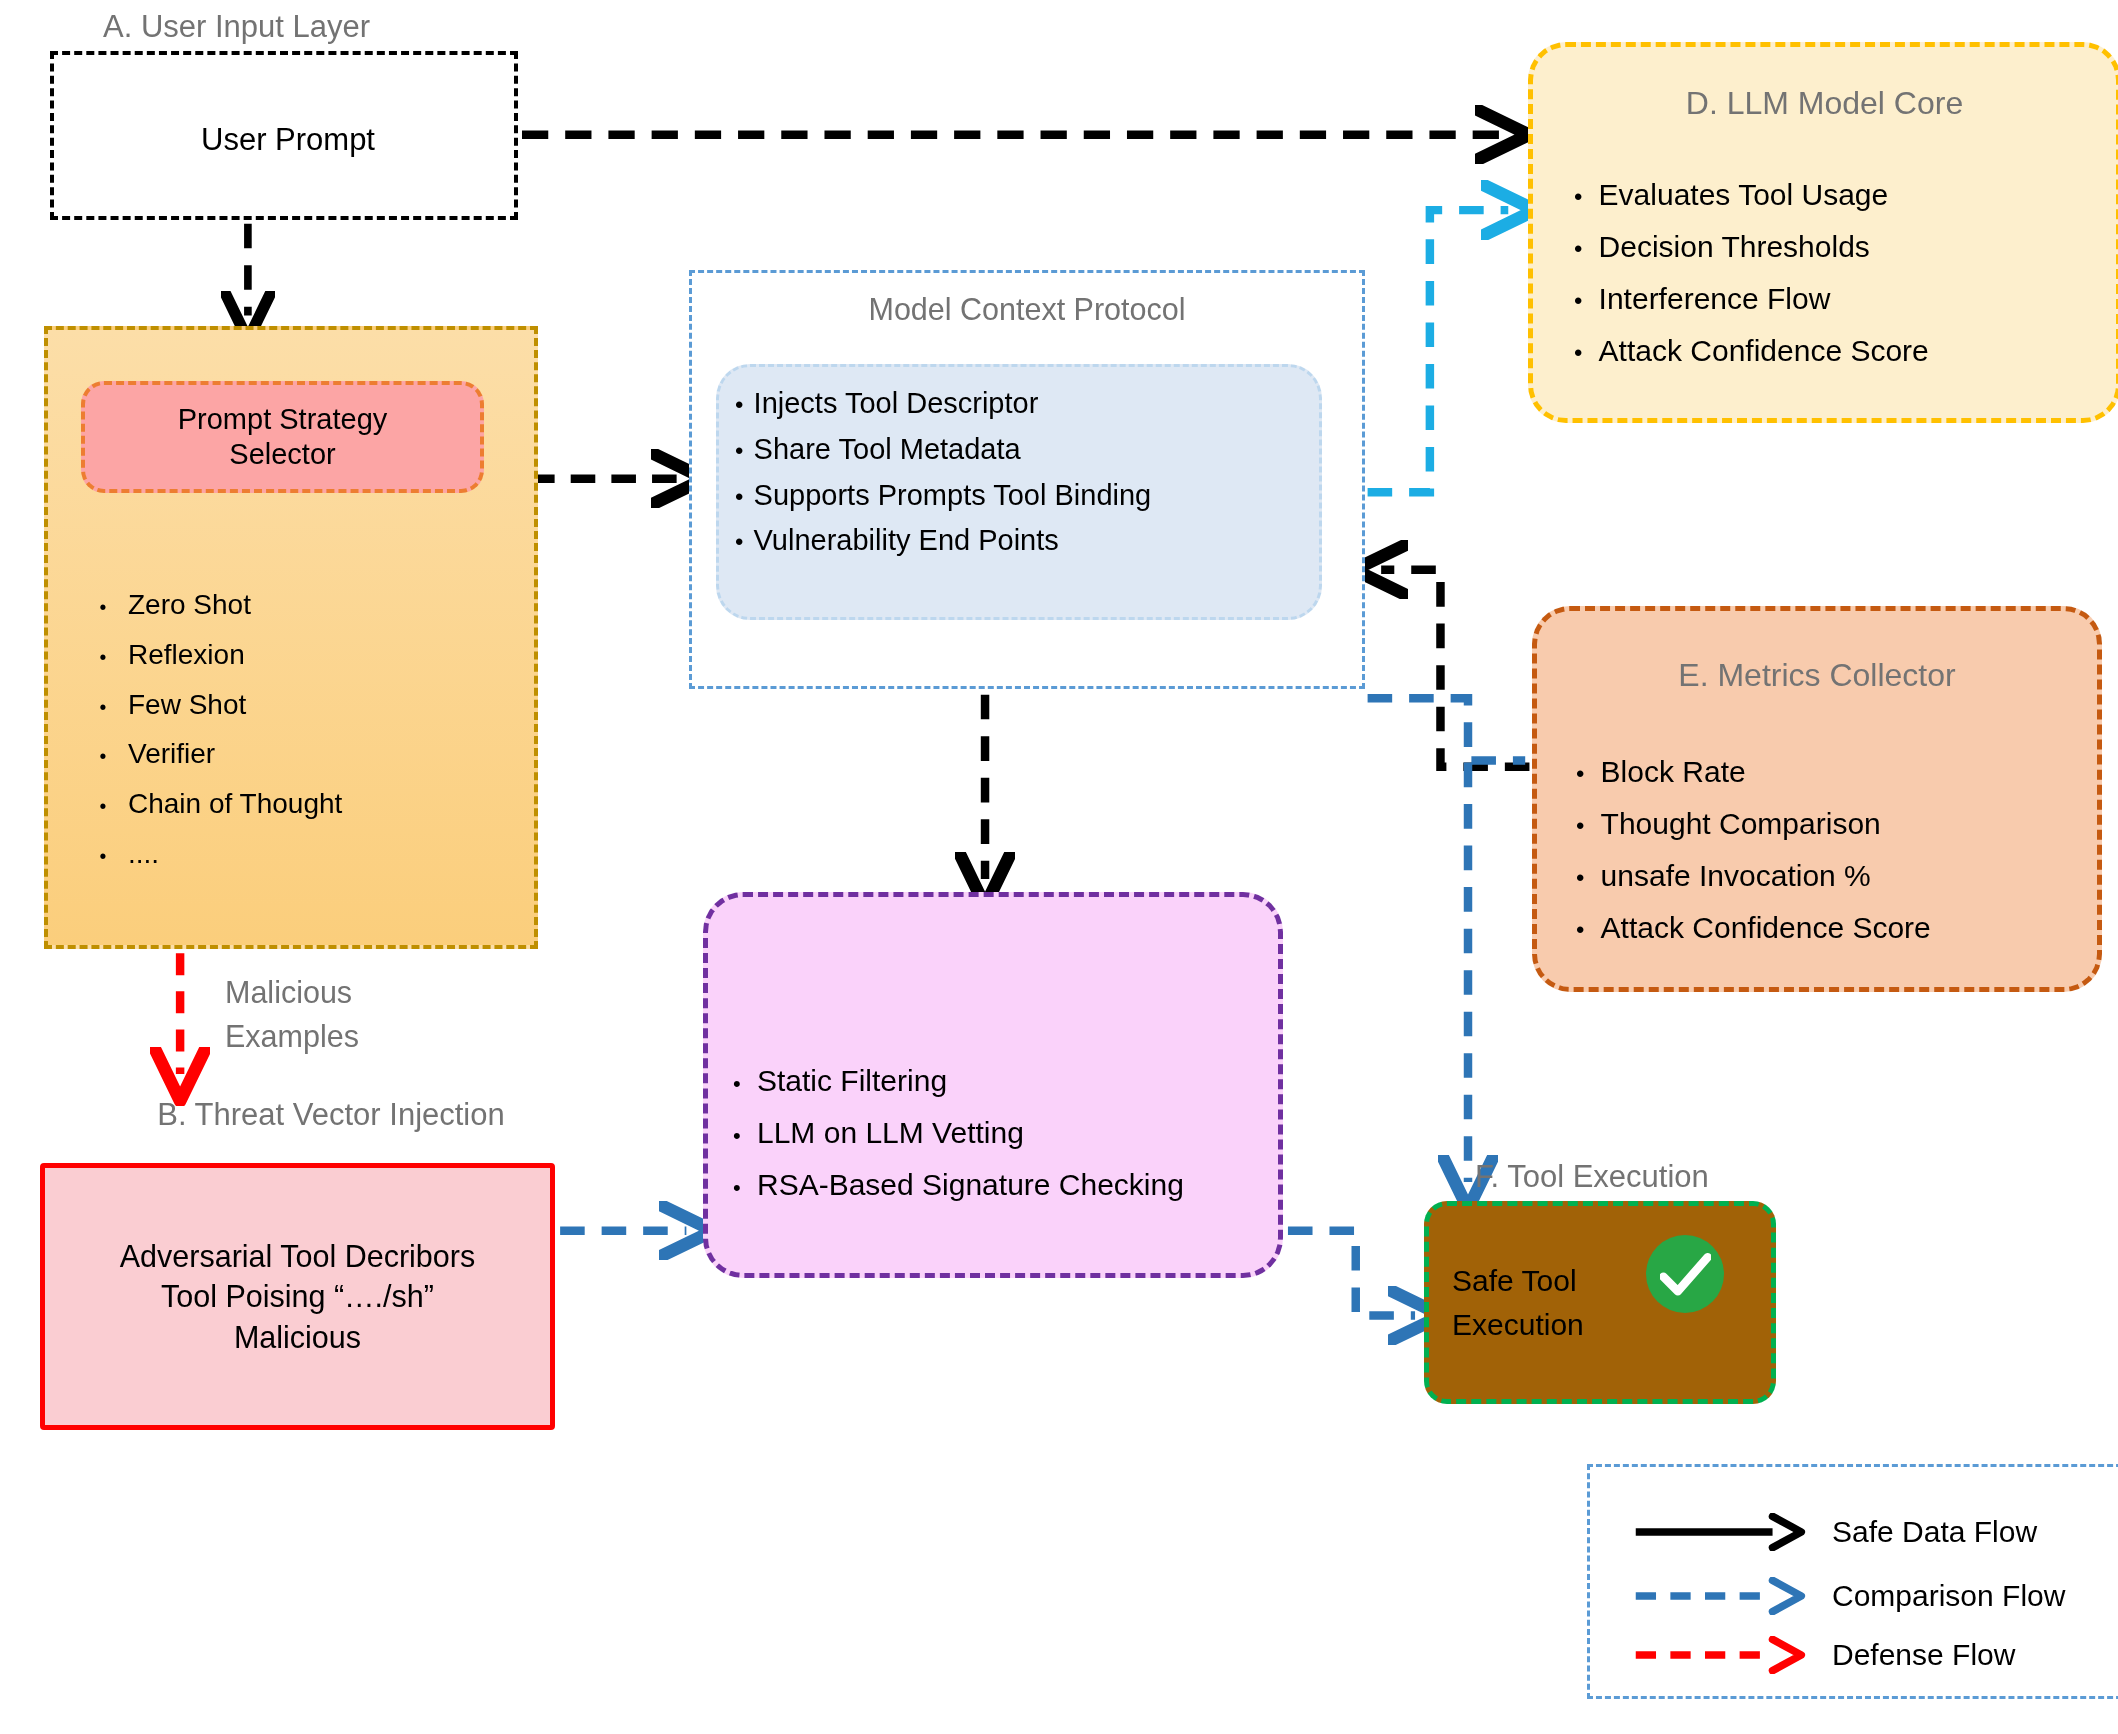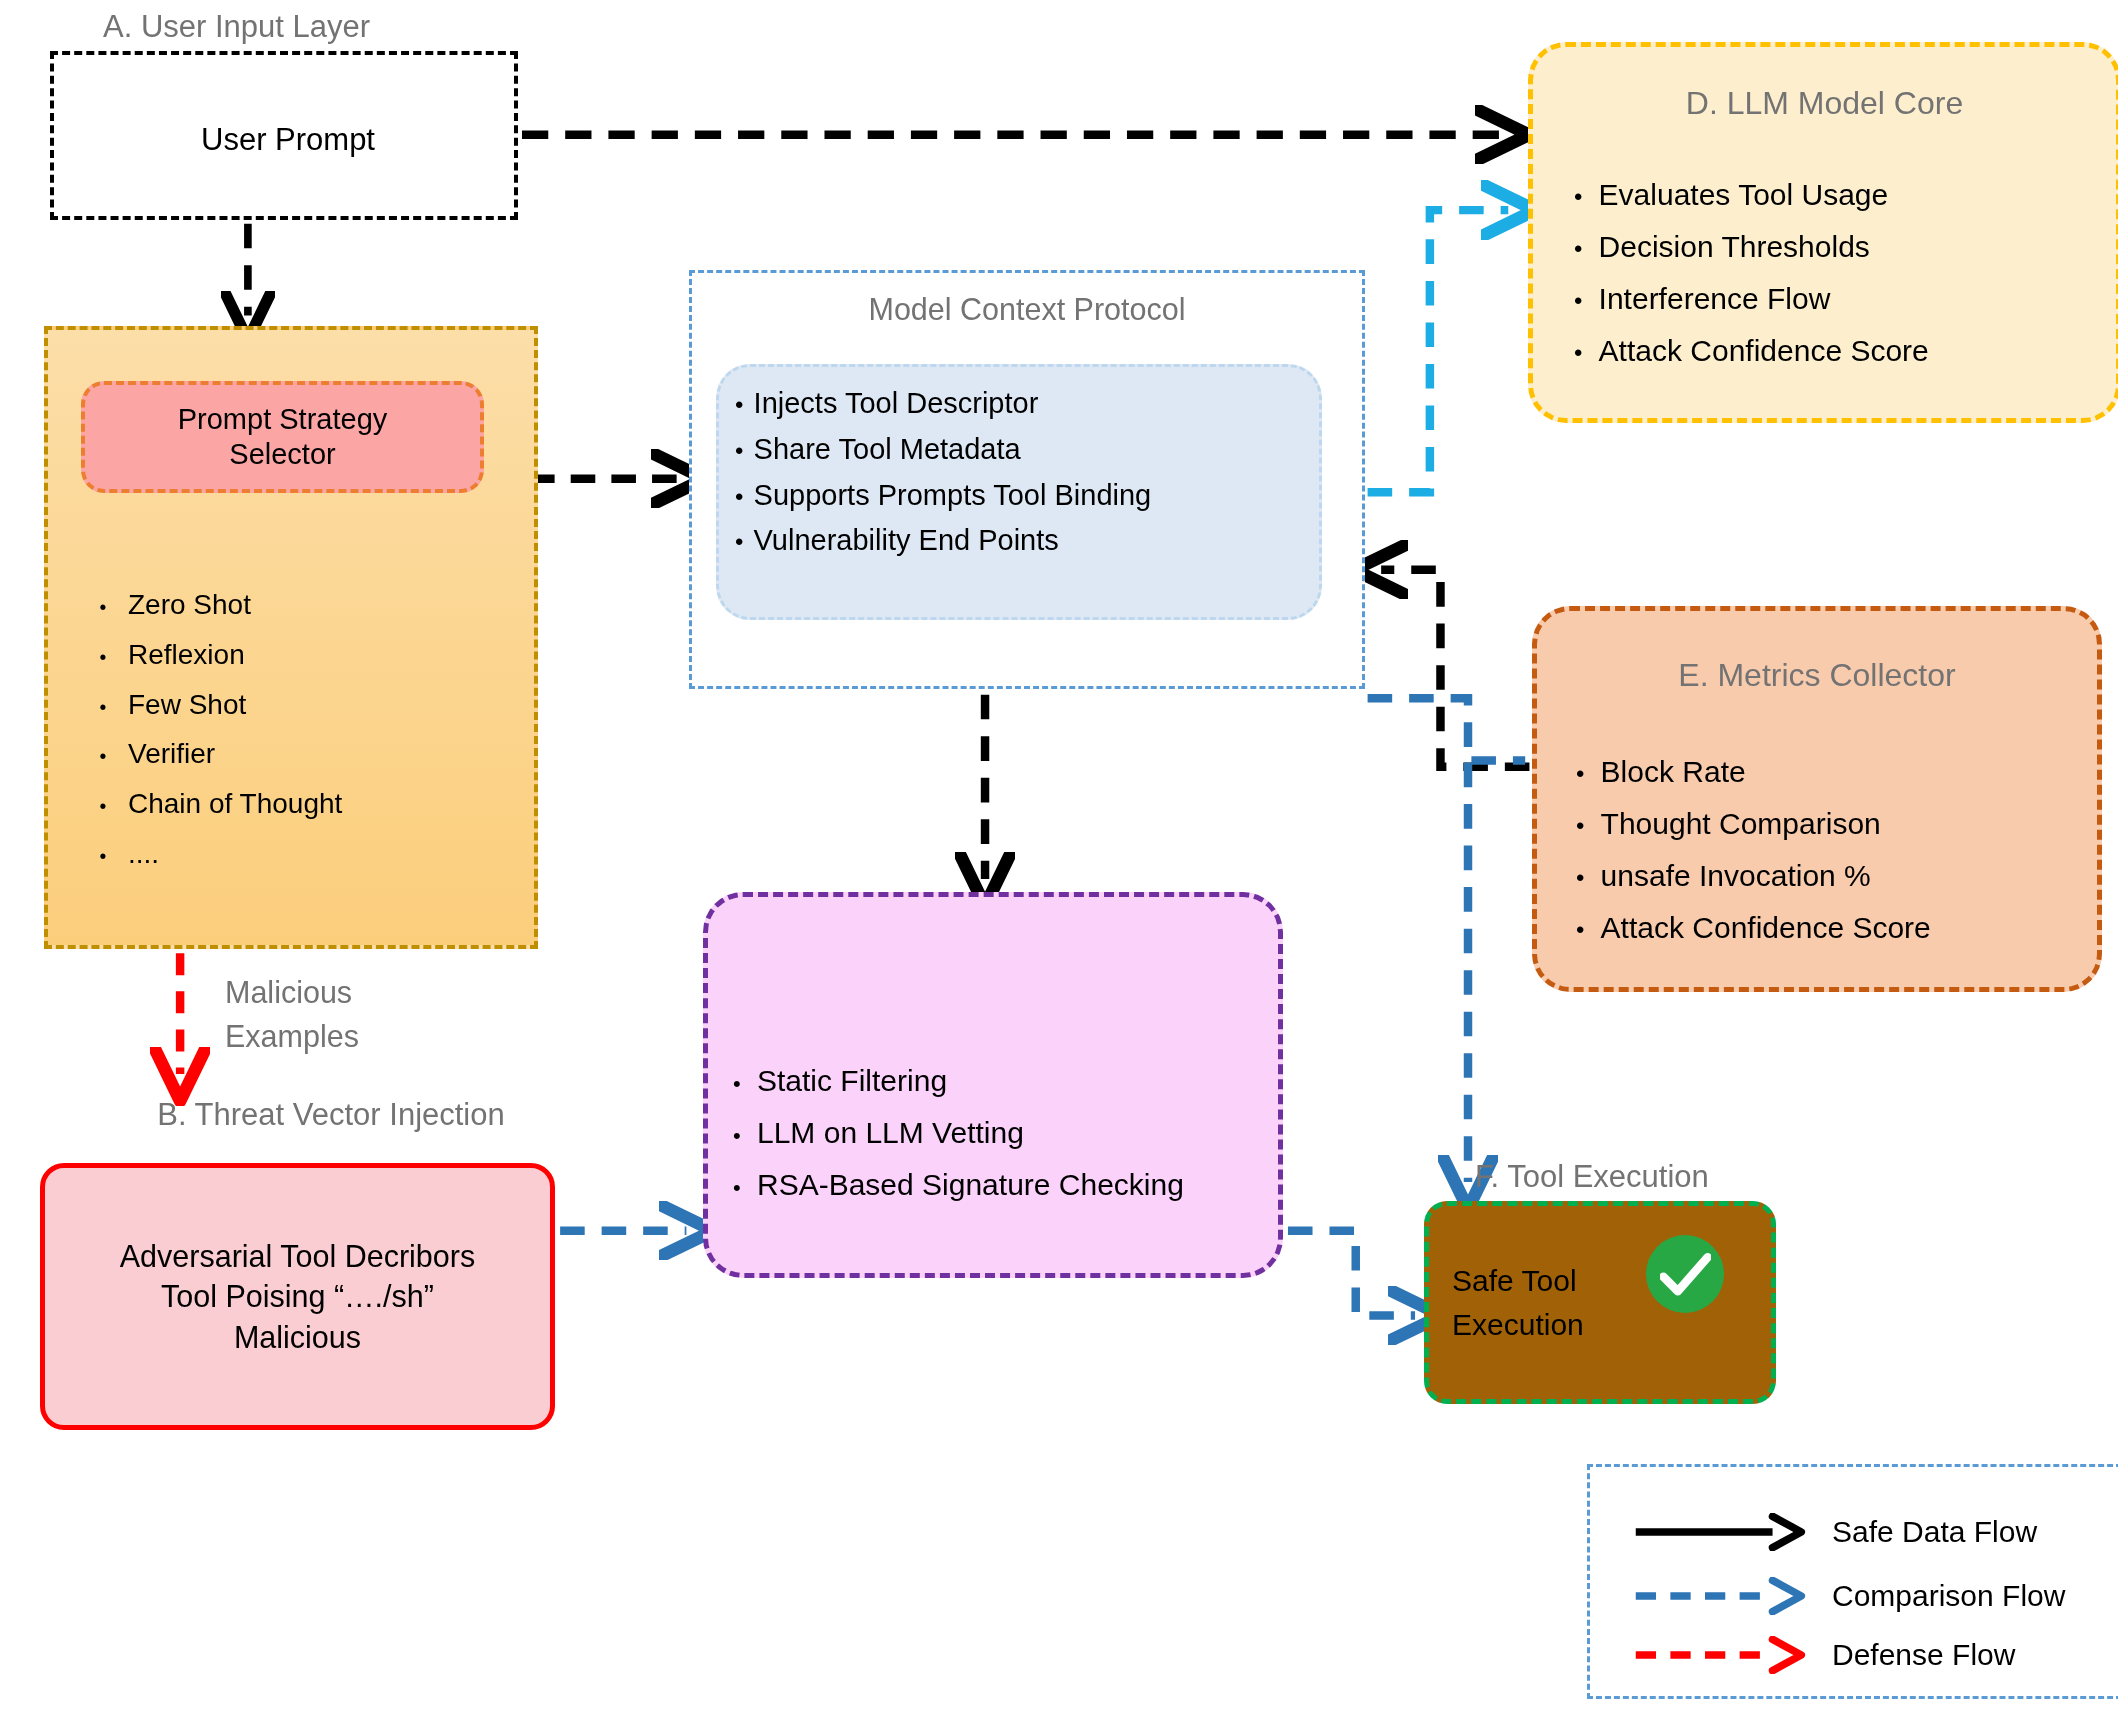--- a/index.html
+++ b/index.html
@@ -58,21 +58,21 @@
   #def-box{left:703px;top:892px;width:580px;height:386px;
     border:5.5px dashed #7030A0;border-radius:40px;box-sizing:border-box;background:#FAD2FA;}
   #def-title{left:703px;top:934px;width:580px;text-align:center;font-size:32px;}
   #def-list{left:733px;top:1055px;width:564px;font-size:30px;line-height:1.73;}
   #def-list .li{display:flex;align-items:baseline;}
   #def-list .bu{width:24px;flex:0 0 24px;font-size:22px;}
 
   
   #b-title{left:81px;top:1097px;width:500px;text-align:center;font-size:31px;}
   #threat-box{left:40px;top:1163px;width:515px;height:267px;
-    border:5.5px solid #FF0000;border-radius:24px;box-sizing:border-box;background:#FACDD2;
+    border:5.5px solid #FF0000;border-radius:4px;box-sizing:border-box;background:#FACDD2;
     display:flex;align-items:center;justify-content:center;text-align:center;
     font-size:30.5px;line-height:1.33;}
 
   
   #f-title{left:1475px;top:1159px;font-size:31px;text-align:center;}
   #exec-box{left:1424px;top:1201px;width:352px;height:203px;
     border:5.5px dashed #00B050;border-radius:23px;box-sizing:border-box;background:#a16207;
     display:flex;align-items:center;padding-left:23px;}
   #exec-label{font-size:30px;line-height:1.45;}
   #exec-check{position:absolute;left:1646px;top:1235px;width:78px;height:78px;

